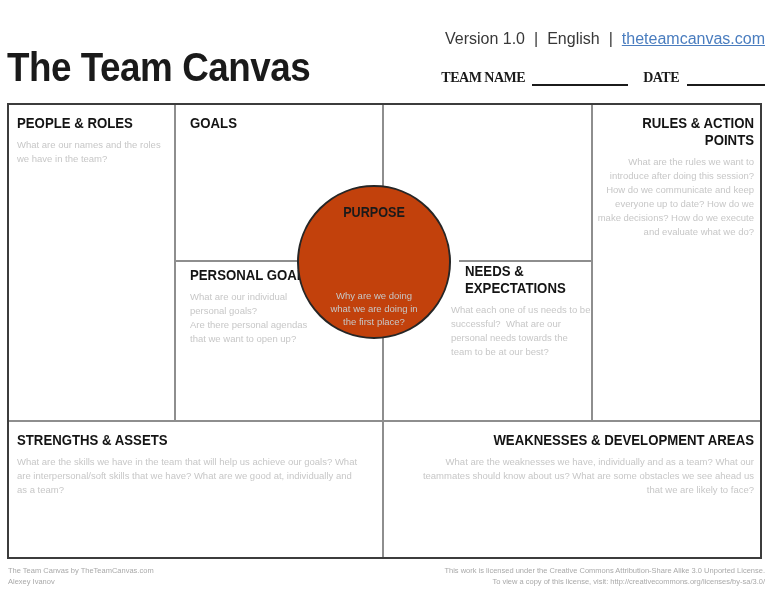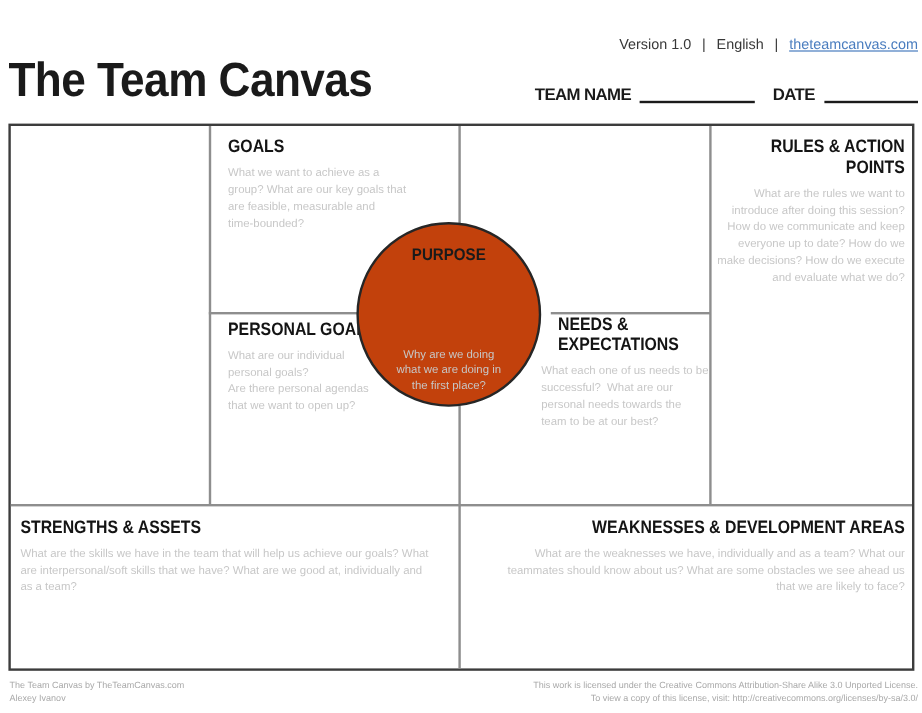--- a/index.html
+++ b/index.html
@@ -7,23 +7,23 @@
     width:768px;height:594px;position:relative;overflow:hidden;
     background:#ffffff;font-family:"Liberation Sans",sans-serif;color:#1a1a1a;
   }
   
   .page-title{position:absolute;left:7px;top:18px;font-size:40px;font-weight:bold;
     letter-spacing:-0.5px;white-space:nowrap;}
   .page-title .cond{display:inline-block;transform:scaleX(0.92);transform-origin:left center;}
   .page-subtitle{position:absolute;left:8px;top:64px;font-size:12px;line-height:13px;
     color:#2e2e2e;white-space:pre-line;margin-top:40px;}
   .meta-row{position:absolute;right:3px;top:30px;display:flex;align-items:baseline;gap:9px;
-    font-size:12px;color:#383838;}
+    font-size:16px;color:#383838;}
   .meta-row a{color:#4a7dbf;text-decoration:underline;}
-  .team-row{position:absolute;right:3px;top:70px;display:flex;align-items:flex-end;gap:7px;}
+  .team-row{position:absolute;right:3px;top:70px;display:flex;align-items:flex-end;gap:7px;font-family:Liberation Serif, serif;}
   .team-row .lbl{font-size:14px;font-weight:bold;letter-spacing:-0.5px;white-space:nowrap;}
   .fill-line{border-bottom:2px solid #1b1b1b;height:13px;}
   .fill-line.team{width:96px;}
   .fill-line.date{width:78px;margin-left:1px;}
   .team-row .date-lbl{margin-left:8px;}
   
   .canvas{position:absolute;left:7px;top:103px;width:755px;height:456px;
     border:2px solid #3c3c3c;box-sizing:border-box;background:#fff;}
   .gridline{position:absolute;background:#8e8e8e;}
   .vl-people{left:165px;top:0;width:2px;height:316px;}
@@ -88,27 +88,28 @@
 <div class="canvas">
 
   <div class="gridline vl-people"></div>
   <div class="gridline vl-center-top"></div>
   <div class="gridline vl-center-bottom"></div>
   <div class="gridline vl-rules"></div>
   <div class="gridline hl-mid"></div>
   <div class="gridline hstub-left"></div>
   <div class="gridline hstub-right"></div>
 
+  <div class="section sec-people">
+    <div class="sec-title">PEOPLE &amp; ROLES</div>
+    <div class="sec-prompt">What are our names and the roles
+we have in the team?</div>
+  </div>
 
   <div class="section sec-goals">
     <div class="sec-title">GOALS</div>
-    <div class="sec-prompt">What we want to achieve as a
-group? What are our key goals that
-are feasible, measurable and
-time-bounded?</div>
   </div>
 
 
   <div class="section sec-rules right-sec">
     <div class="sec-title">RULES &amp; ACTION POINTS</div>
     <div class="sec-prompt">What are the rules we want to
 introduce after doing this session?
 How do we communicate and keep
 everyone up to date? How do we
 make decisions? How do we execute

